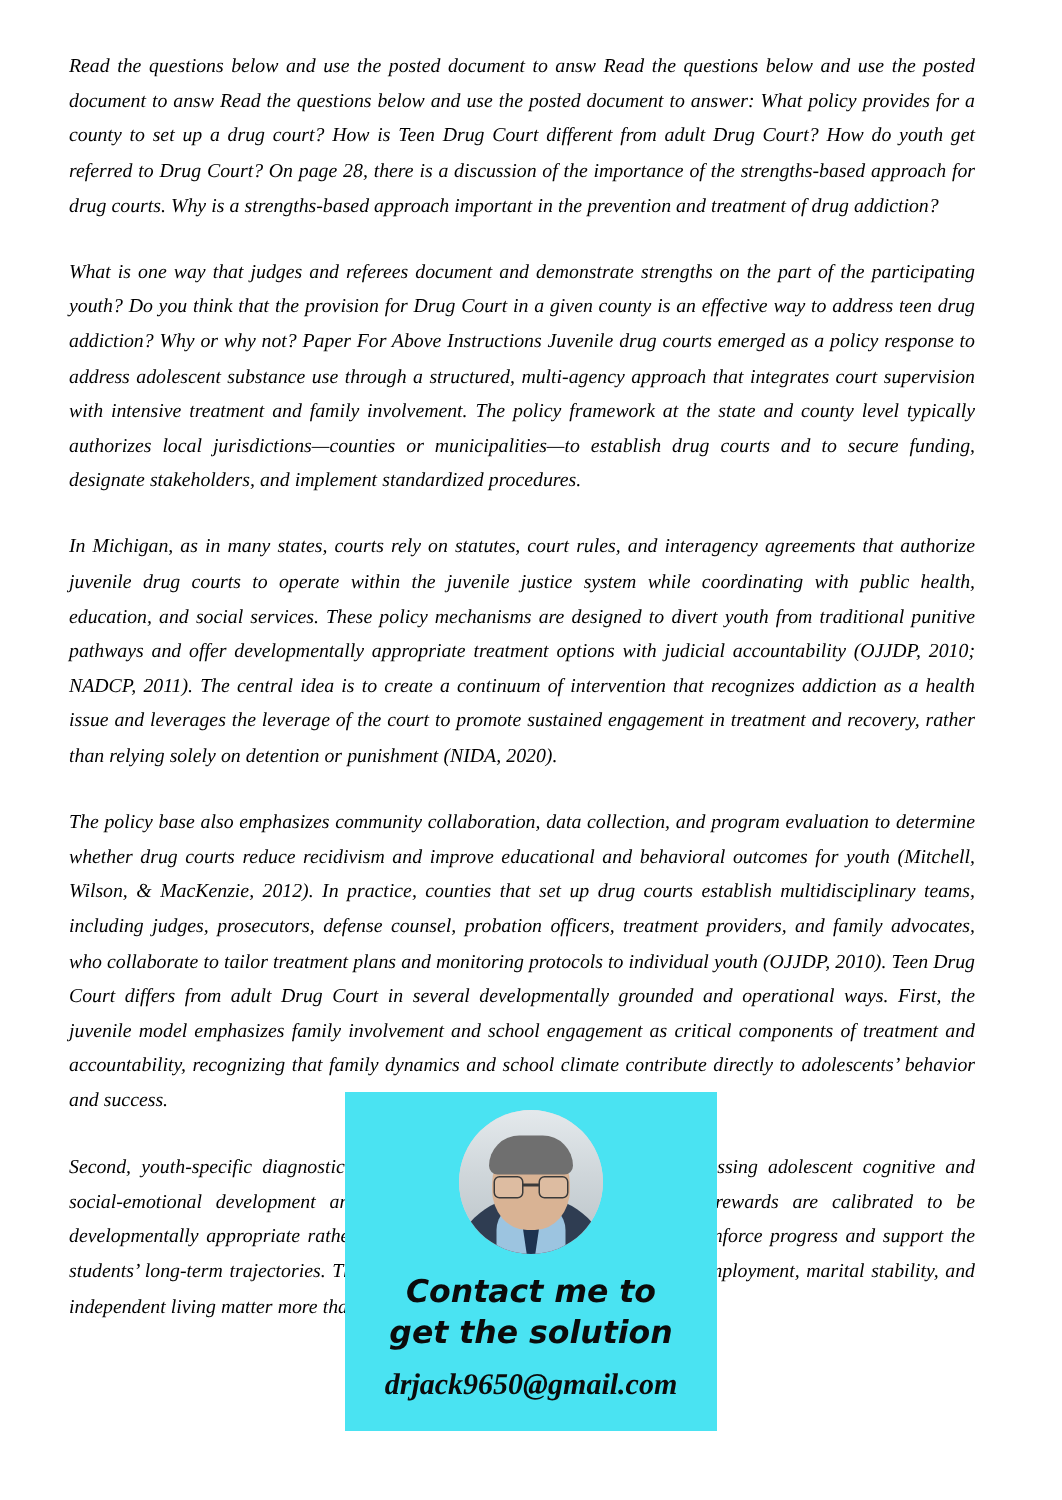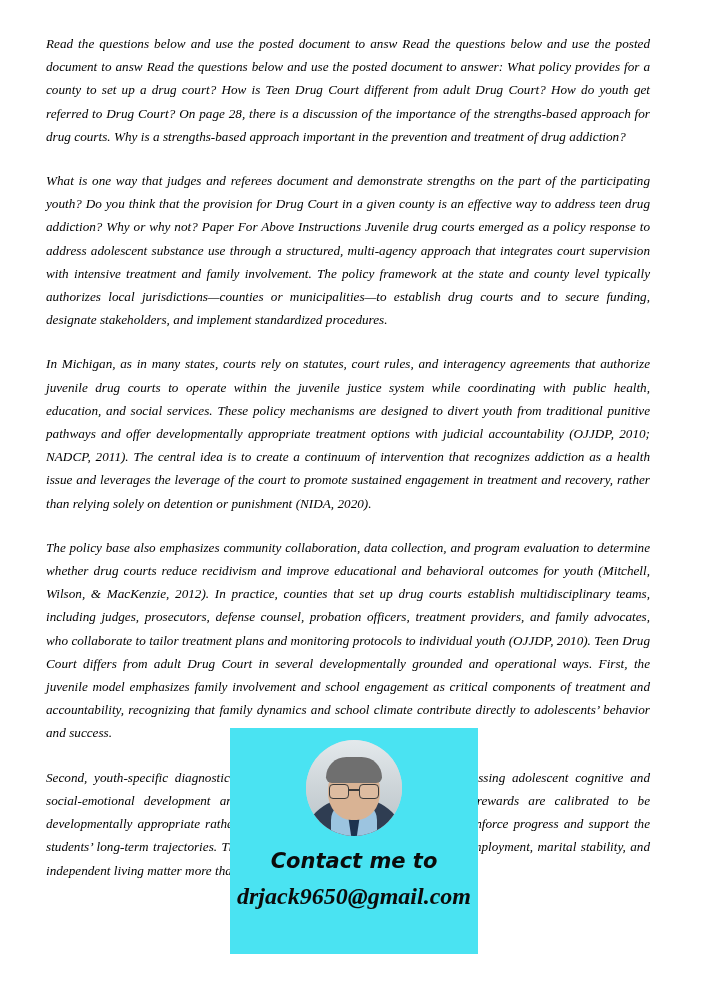--- a/index.html
+++ b/index.html
@@ -151,21 +151,21 @@
     font-weight: bold;
     font-size: 21px;
     line-height: 27px;
     color: #0b0b0b;
     text-align: center;
   }
   .overlay-line.first { margin-top: 12px; }
   .overlay-email {
     font-family: "Liberation Serif", serif;
     font-weight: bold;
-    font-size: 24px;
+    font-size: 20px;
     line-height: 26px;
     color: #0b0b0b;
     text-align: center;
     margin-top: 8px;
   }
 </style>
 </head>
 <body>
 
 <div id="page">
@@ -183,16 +183,17 @@
       <div class="av-bg"></div>
       <div class="av-suit"></div>
       <div class="av-shirt"></div>
       <div class="av-tie"></div>
       <div class="av-head"></div>
       <div class="av-hair"></div>
       <div class="av-glasses"></div>
       <div class="av-bridge"></div>
     </div>
     <div class="overlay-line first">Contact me to</div>
+    <div class="overlay-line">get the solution</div>
     <div class="overlay-email">drjack9650@gmail.com</div>
   </div>
 
 </div>
 
 </body></html>

